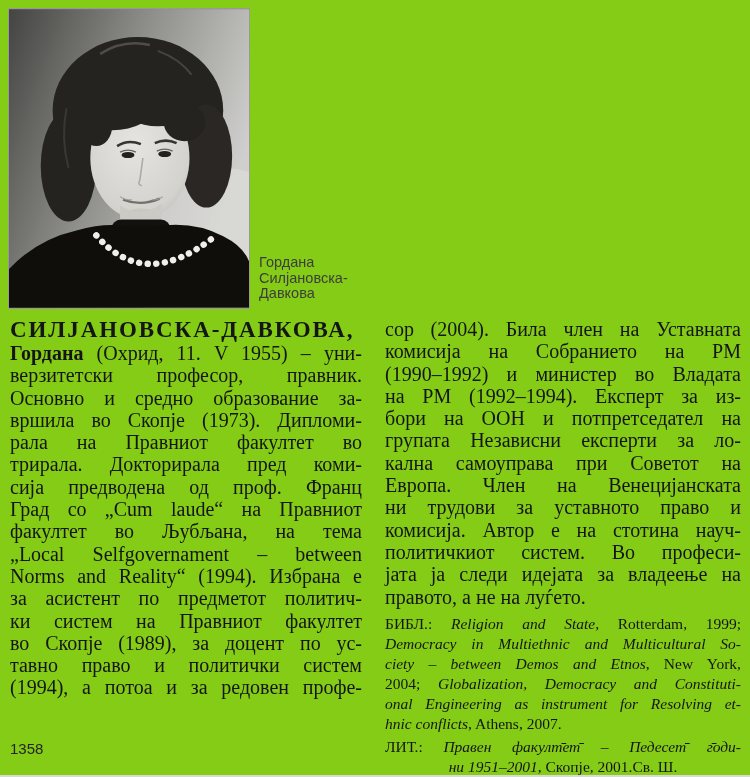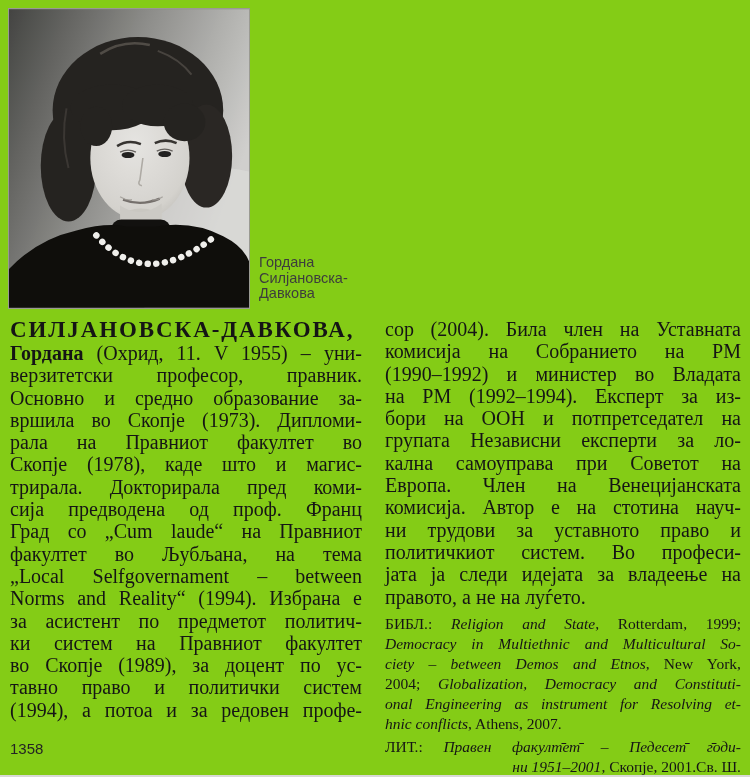--- a/index.html
+++ b/index.html
@@ -23,21 +23,21 @@
   .col-left{ left:10px;  width:352px; }
   .col-right{ left:385px; width:356px; }
   .tl{ text-align:justify; text-align-last:justify; }
   .tl.nj{ text-align-last:left; }
   .b{ font-weight:bold; }
   .i{ font-style:italic; }
   .head{ font-size:23px; letter-spacing:1.9px; line-height:24px; white-space:nowrap; }
   .small{ font-size:15.5px; line-height:20px; }
   .bibl{ margin-top:6px; }
   .lit{ margin-top:3px; }
-  .flexline{ display:flex; justify-content:flex-end; text-align:left; text-align-last:left; }
+  .flexline{ display:flex; justify-content:center; text-align:left; text-align-last:left; }
   .flexline > span{ display:inline; }
   
   .pageno{ position:absolute; left:10px; top:740px;
     font-family:"Liberation Sans","DejaVu Sans",sans-serif;
     font-size:15px; color:#242424; }
 </style>
 </head>
 <body>
 
 <div class="page">
@@ -104,21 +104,20 @@
     <div>Давкова</div>
   </div>
 
   <div class="col col-left">
       <div class="tl head"><span class="b">СИЛЈАНОВСКА-ДАВКОВА,</span></div>
       <div class="tl"><span class="b">Гордана</span><span> (Охрид, 11. V 1955) – уни-</span></div>
       <div class="tl"><span>верзитетски професор, правник.</span></div>
       <div class="tl"><span>Основно и средно образование за-</span></div>
       <div class="tl"><span>вршила во Скопје (1973). Дипломи-</span></div>
       <div class="tl"><span>рала на Правниот факултет во</span></div>
-      <div class="tl"><span>Скопје (1978), каде што и магис-</span></div>
       <div class="tl"><span>трирала. Докторирала пред коми-</span></div>
       <div class="tl"><span>сија предводена од проф. Франц</span></div>
       <div class="tl"><span>Град со „Cum laude“ на Правниот</span></div>
       <div class="tl"><span>факултет во Љубљана, на тема</span></div>
       <div class="tl"><span>„Local Selfgovernament – between</span></div>
       <div class="tl"><span>Norms and Reality“ (1994). Избрана е</span></div>
       <div class="tl"><span>за асистент по предметот политич-</span></div>
       <div class="tl"><span>ки систем на Правниот факултет</span></div>
       <div class="tl"><span>во Скопје (1989), за доцент по ус-</span></div>
       <div class="tl"><span>тавно право и политички систем</span></div>
@@ -128,22 +127,22 @@
   <div class="col col-right">
     <div>
         <div class="tl"><span>сор (2004). Била член на Уставната</span></div>
         <div class="tl"><span>комисија на Собранието на РМ</span></div>
         <div class="tl"><span>(1990–1992) и министер во Владата</span></div>
         <div class="tl"><span>на РМ (1992–1994). Експерт за из-</span></div>
         <div class="tl"><span>бори на ООН и потпретседател на</span></div>
         <div class="tl"><span>групата Независни експерти за ло-</span></div>
         <div class="tl"><span>кална самоуправа при Советот на</span></div>
         <div class="tl"><span>Европа. Член на Венецијанската</span></div>
+        <div class="tl"><span>ни трудови за уставното право и</span></div>
         <div class="tl"><span>комисија. Автор е на стотина науч-</span></div>
-        <div class="tl"><span>ни трудови за уставното право и</span></div>
         <div class="tl"><span>политичкиот систем. Во професи-</span></div>
         <div class="tl"><span>јата ја следи идејата за владеење на</span></div>
         <div class="tl nj"><span>правото, а не на луѓето.</span></div>
       </div>
     <div class="small bibl">
         <div class="tl"><span>БИБЛ.: </span><span class="i">Religion and State</span><span>, Rotterdam, 1999;</span></div>
         <div class="tl"><span class="i">Democracy in Multiethnic and Multicultural So-</span></div>
         <div class="tl"><span class="i">ciety – between Demos and Etnos</span><span>, New York,</span></div>
         <div class="tl"><span>2004; </span><span class="i">Globalization, Democracy and Constituti-</span></div>
         <div class="tl"><span class="i">onal Engineering as instrument for Resolving et-</span></div>

